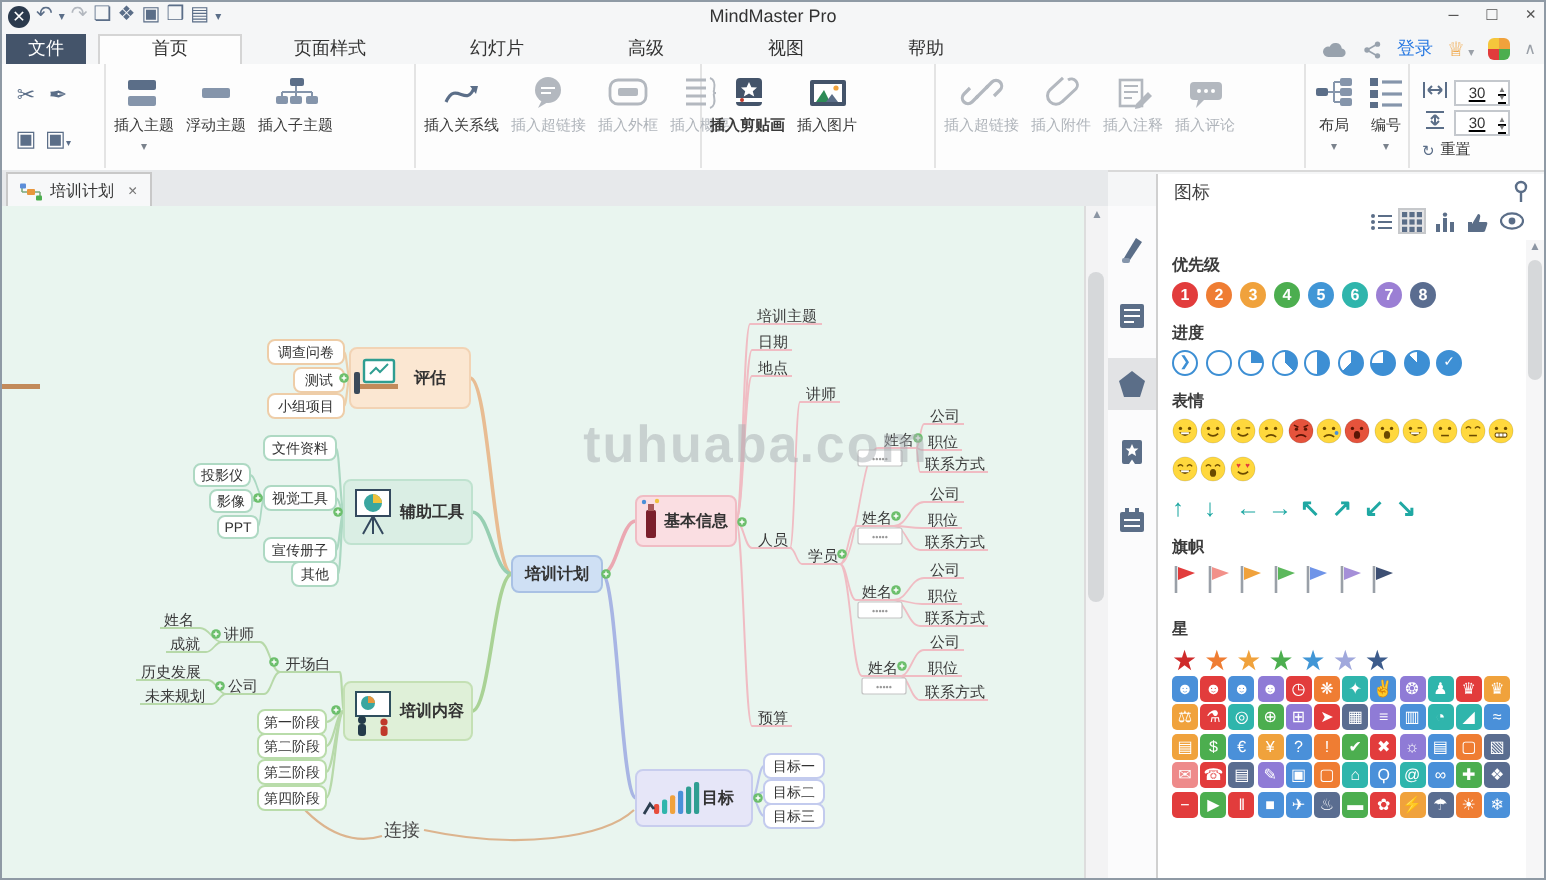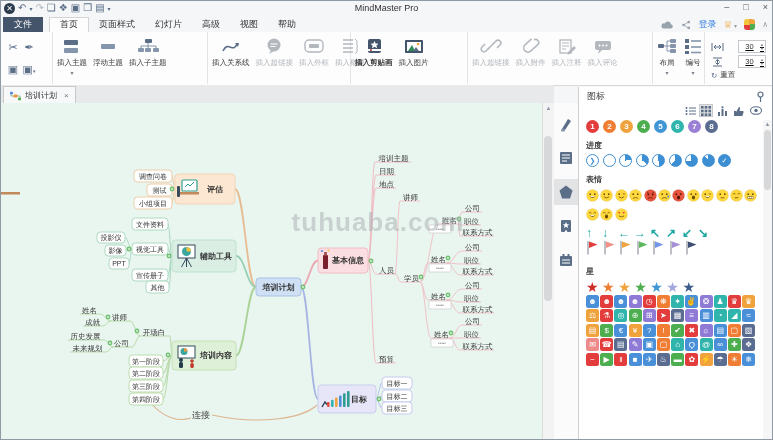--- a/index.html
+++ b/index.html
@@ -11,39 +11,39 @@
   .qbtn{cursor:default;line-height:12px;}
   .qbtn.dis{color:#b3b8bf;}
   .qcaret{font-size:6px;color:#5b6e88;}
   .wtitle{position:absolute;left:0;right:0;top:2px;text-align:center;font-size:9px;color:#333;}
   .wctrl{position:absolute;right:4px;top:0;display:flex;gap:14px;color:#555;font-size:9px;}
   .wctrl span{line-height:13px;}
   
   .menurow{position:absolute;left:0;top:16px;width:100%;height:15px;}
   .filebtn{position:absolute;left:2px;top:0;width:40px;height:15px;background:#44546a;color:#fff;font-size:9px;text-align:center;line-height:15px;}
   .mtabs{position:absolute;left:48px;top:0;display:flex;height:15px;}
-  .mtab{padding:0 10px;font-size:9px;color:#333;line-height:15px;}
+  .mtab{padding:0 26px;font-size:9px;color:#333;line-height:15px;}
   .mtab.active{background:#fdfdfd;border:1px solid #d5d5d5;border-bottom:none;line-height:13px;}
   .acct{position:absolute;right:4px;top:1px;display:flex;align-items:center;gap:7px;font-size:9px;color:#8b95a3;}
   .login{color:#2a7ae2;}
   .crown{color:#f0a23c;font-size:10px;}
   .pinwheel{width:11px;height:11px;border-radius:3px;background:conic-gradient(#f0a23c 0 25%,#4cae4f 0 50%,#e23c3c 0 75%,#f5c63c 0);}
   .chev{color:#9aa0a8;font-size:8px;}
   
   .ribbon{position:absolute;left:0;top:31px;width:100%;height:53px;background:#fdfdfd;border-bottom:1px solid #d9d9d9;}
   .rgroup{position:absolute;top:0;height:52px;border-right:1px solid #e4e4e4;display:flex;align-items:flex-start;padding-top:4px;box-sizing:border-box;}
   .rbtn{display:flex;flex-direction:column;align-items:center;width:auto;padding:0 3px;}
   .ric{height:20px;display:flex;align-items:center;}
   .rlb{font-size:7.5px;color:#3a3a3a;white-space:nowrap;margin-top:2px;}
   .rbtn.dis .rlb{color:#b0b5bb;}
   .rcaret{font-size:6px;color:#7a828c;margin-top:1px;}
   .rbtn.bold .rlb{font-weight:bold;}
   .clip2{display:grid;grid-template-columns:16px 16px;grid-template-rows:22px 22px;justify-items:center;align-items:center;color:#5b6e88;font-size:11px;padding-left:4px;}
   .spacegrp{display:flex;flex-direction:column;gap:2px;padding:4px 4px 0 6px;}
-  .sprow{display:flex;align-items:center;gap:14px;text-decoration:underline;}
+  .sprow{display:flex;align-items:flex-start;gap:3px;text-decoration:underline;}
   .spin{width:26px;height:11px;border:1px solid #c4c8cd;background:#fff;font-size:7.5px;color:#333;display:flex;align-items:center;}
   .spin .v{flex:1;text-align:center;}
   .spin .ud{display:flex;flex-direction:column;font-size:4px;color:#777;line-height:4px;padding-right:1px;}
   .resetrow{display:flex;align-items:center;gap:3px;font-size:7.5px;color:#3a3a3a;}
   
   .tabbar{position:absolute;left:0;top:84px;width:553px;height:18px;background:#e7e9eb;border-bottom:1px solid #d2d2d2;}
   .doctab{position:absolute;left:2px;top:1px;height:17px;background:#f7f8f9;border:1px solid #c8c8c8;border-bottom:none;display:flex;align-items:center;gap:4px;padding:0 6px;font-size:8px;color:#333;}
   .dtclose{color:#777;font-size:8px;margin-left:3px;}
   
   .main{position:absolute;left:0;top:102px;width:100%;height:338px;}
@@ -756,20 +756,21 @@
             </svg>
           </span>
         <span class="ptool" style="right:12px;">
             <svg width="12" height="9">
               <ellipse cx="6" cy="4.5" rx="5.5" ry="3.8" fill="none" stroke="#5b6e88" stroke-width="1.1"></ellipse>
               <circle cx="6" cy="4.5" r="1.7" fill="#5b6e88"></circle>
             </svg>
           </span>
       </div>
       <div class="pcontent" id="icon-sections">
+          <div class="ptitle-sec">优先级</div>
           <div class="irow">
             <span class="pri" style="background: rgb(226, 60, 60);">1</span>
             <span class="pri" style="background: rgb(239, 125, 51);">2</span>
             <span class="pri" style="background: rgb(240, 162, 60);">3</span>
             <span class="pri" style="background: rgb(76, 174, 79);">4</span>
             <span class="pri" style="background: rgb(65, 150, 214);">5</span>
             <span class="pri" style="background: rgb(47, 181, 172);">6</span>
             <span class="pri" style="background: rgb(155, 127, 212);">7</span>
             <span class="pri" style="background: rgb(90, 109, 144);">8</span>
           </div>
@@ -884,20 +885,21 @@
           <div class="irow">
             <span class="arw">↑</span>
             <span class="arw">↓</span>
             <span class="arw">←</span>
             <span class="arw">→</span>
             <span class="arw">↖</span>
             <span class="arw">↗</span>
             <span class="arw">↙</span>
             <span class="arw">↘</span>
           </div>
+          <div class="ptitle-sec">旗帜</div>
           <div class="irow">
             <span class="flg"><svg width="12" height="15">
                 <line x1="2" y1="1" x2="2" y2="14.5" stroke="#9aa0a8" stroke-width="1.3"></line>
                 <polygon points="3,1.5 11.5,4.5 3,8" fill="#e23c3c"></polygon>
               </svg></span>
             <span class="flg"><svg width="12" height="15">
                 <line x1="2" y1="1" x2="2" y2="14.5" stroke="#9aa0a8" stroke-width="1.3"></line>
                 <polygon points="3,1.5 11.5,4.5 3,8" fill="#f2918a"></polygon>
               </svg></span>
             <span class="flg"><svg width="12" height="15">

